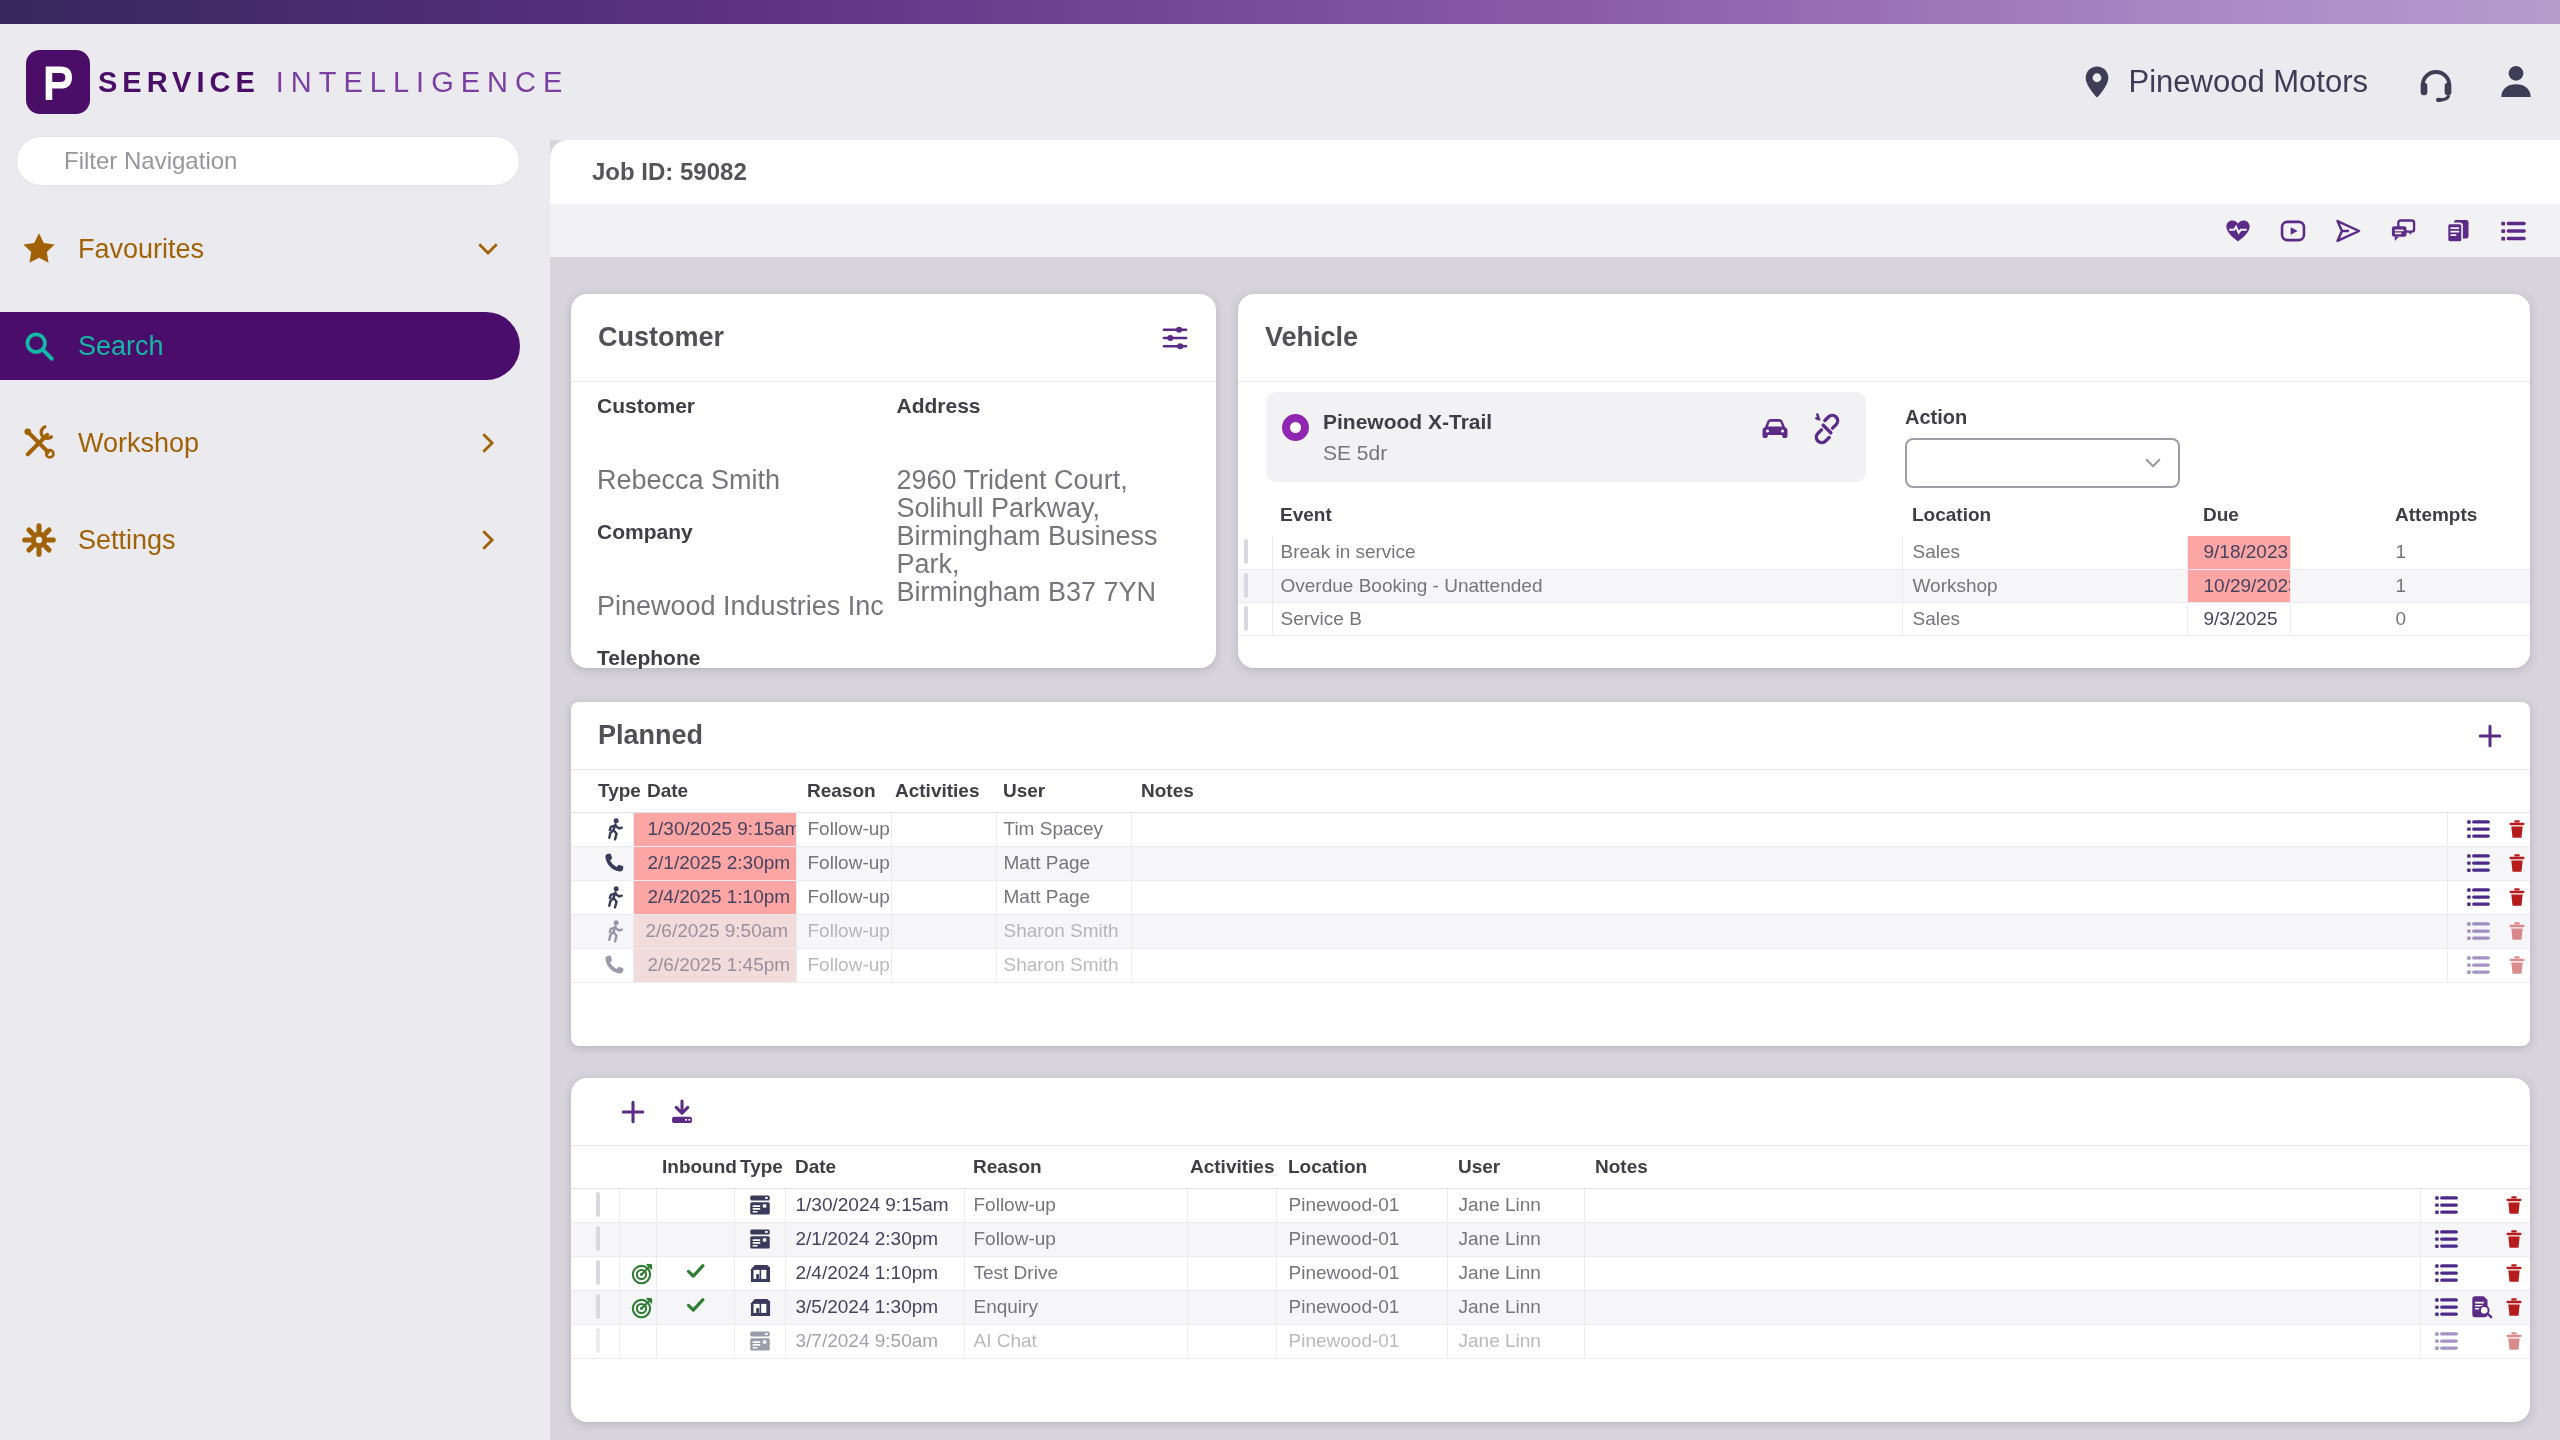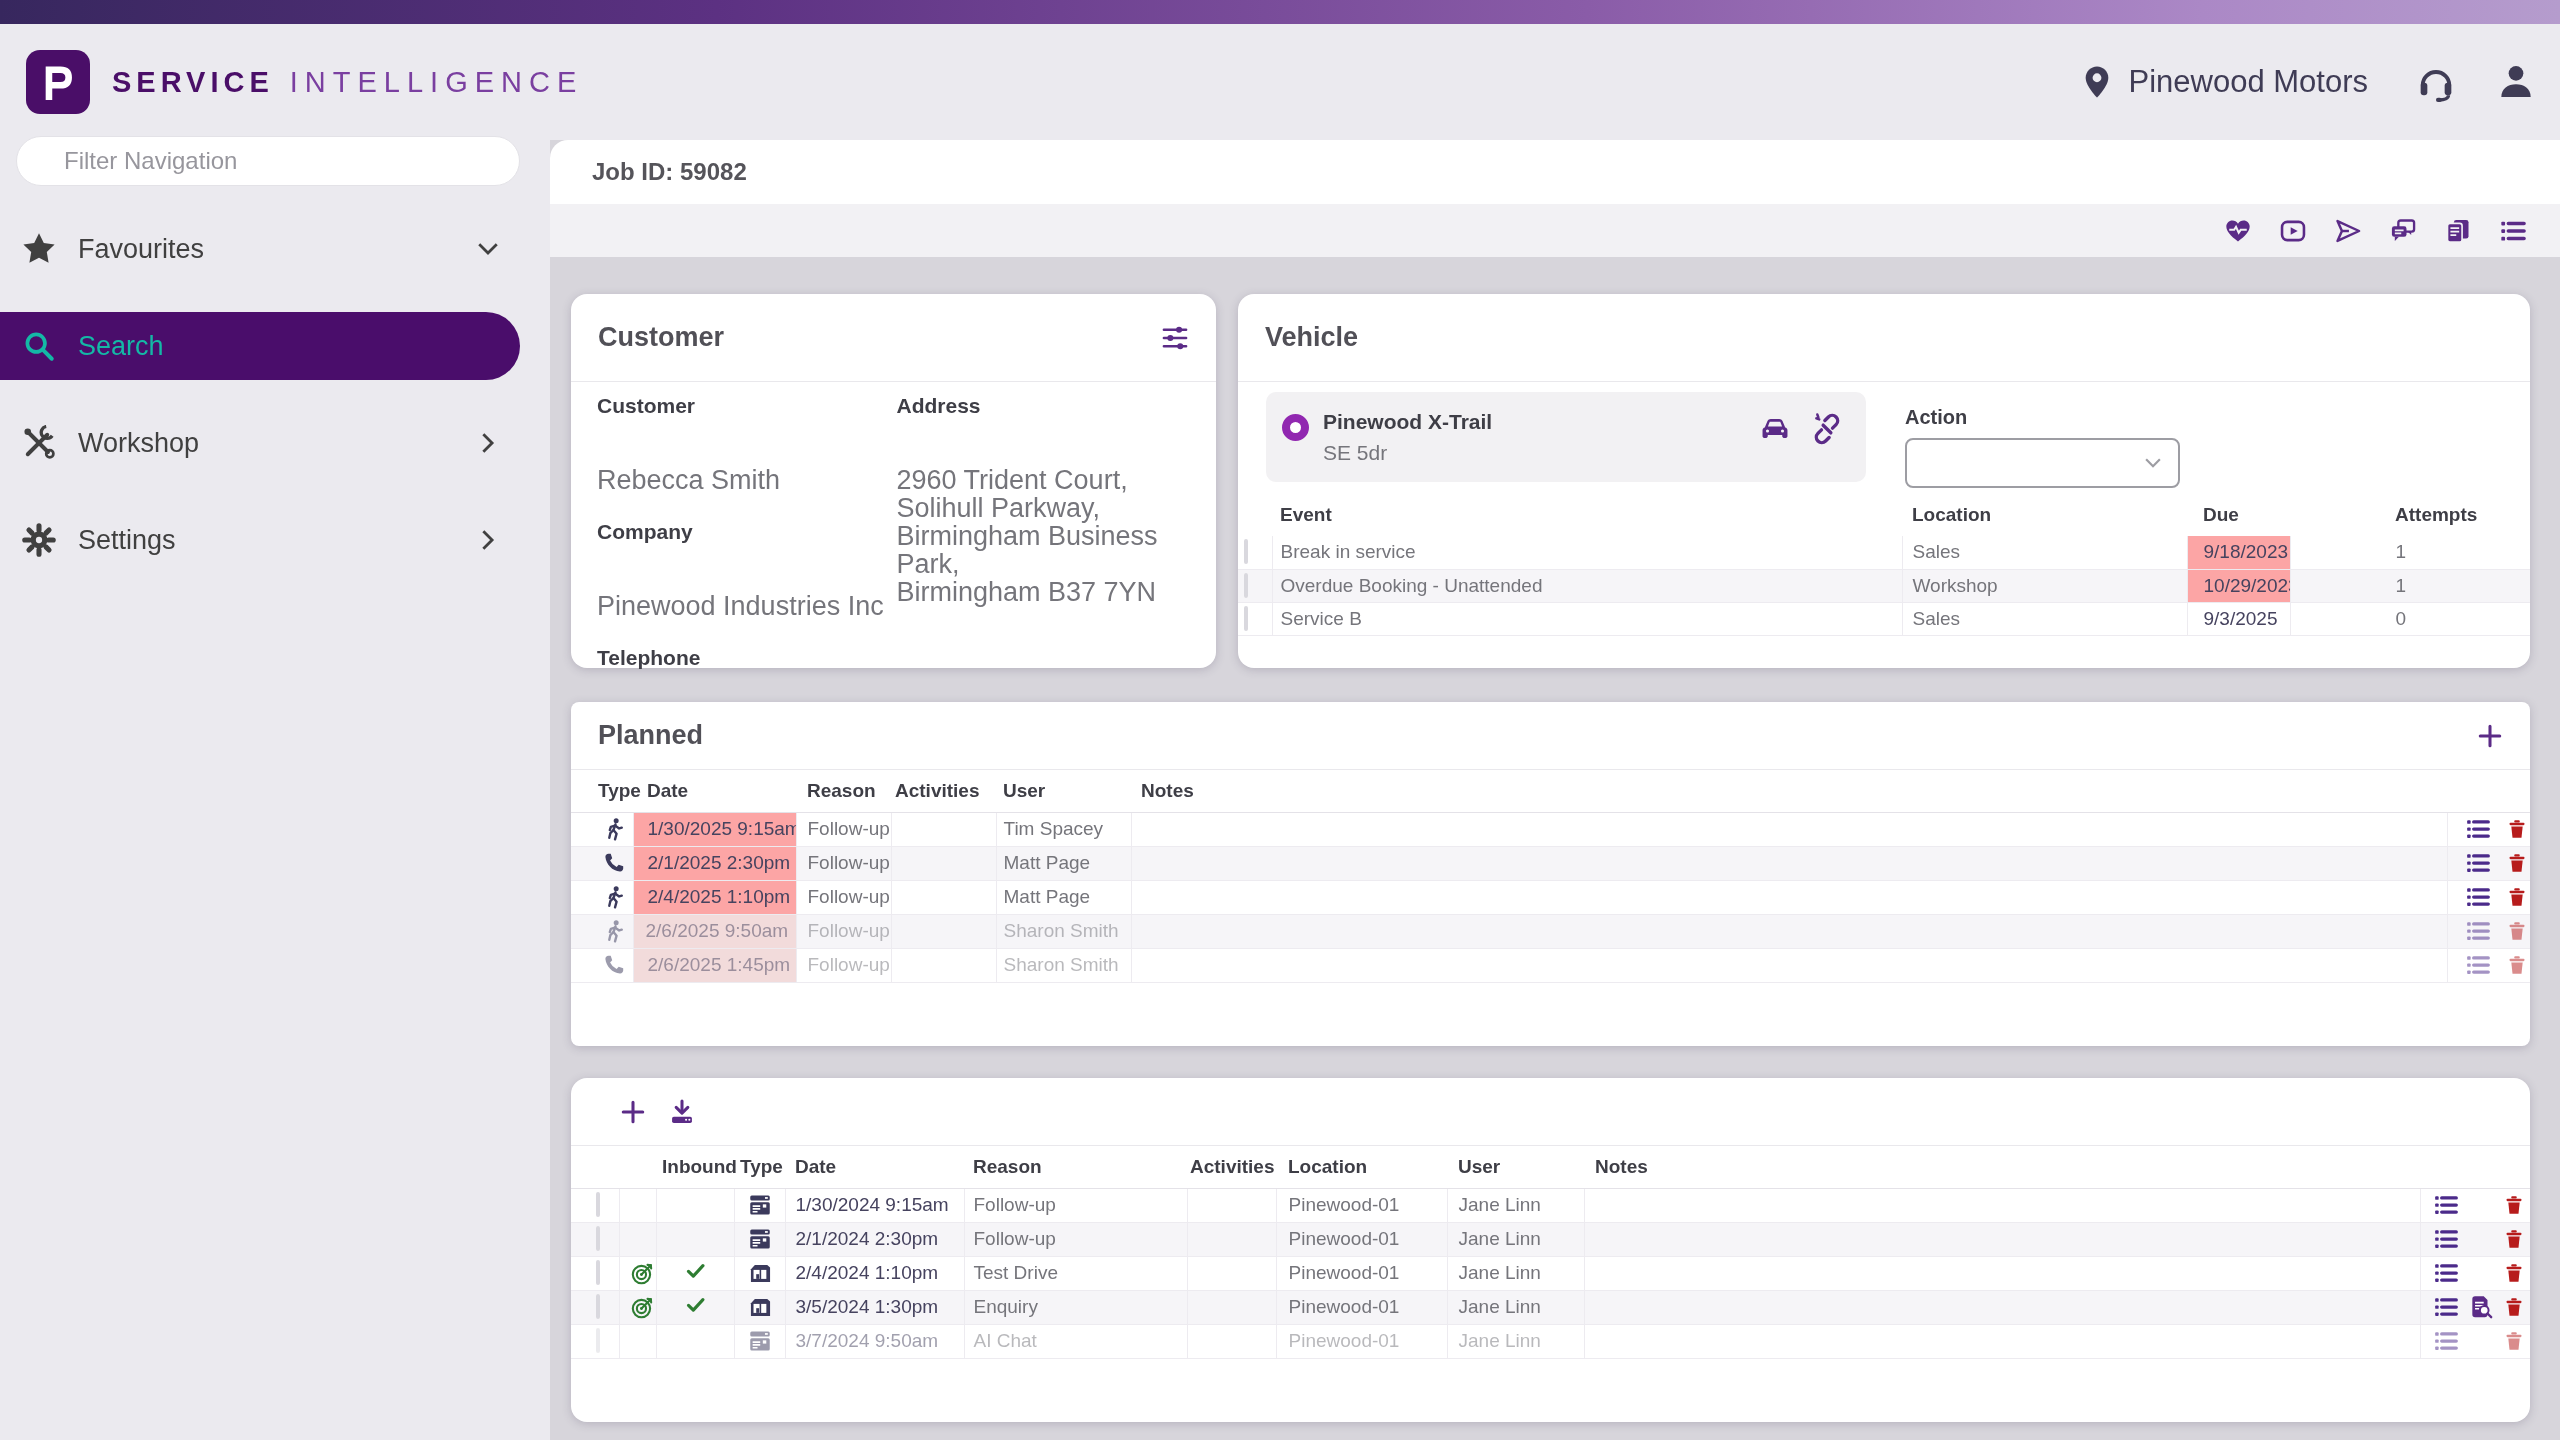--- a/index.html
+++ b/index.html
@@ -10,37 +10,37 @@
 
   
   .gradient-bar { position:absolute; top:0; left:0; width:2560px; height:24px;
     background:linear-gradient(90deg,#37275e 0%,#5c3182 28%,#8a5ca8 62%,#ab88c6 86%,#b59ccd 100%); }
 
   
   .header { position:absolute; top:24px; left:0; width:2560px; height:116px; background:#ebeaef;
     display:flex; align-items:center; }
   .logo-box { width:64px; height:64px; border-radius:14px; background:#4a0e68; margin-left:26px;
     display:flex; align-items:center; justify-content:center; }
-  .brand { margin-left:22px; display:flex; align-items:flex-end; white-space:nowrap; }
+  .brand { margin-left:8px; display:flex; align-items:flex-end; white-space:nowrap; }
   .brand-primary { font-size:29px; font-weight:bold; letter-spacing:5px; color:#4a0e68; }
   .brand-secondary { font-size:29px; font-weight:normal; letter-spacing:7px; color:#7a3fa0; margin-left:16px; }
   .header-spacer { flex:1; }
   .dealer { display:flex; align-items:center; gap:14px; color:#3f3c55; cursor:default; }
   .dealer-name { font-size:31px; }
   .hdr-icon { color:#3f3c55; margin-left:48px; }
   .hdr-icon.last { margin-right:24px; }
 
   
   .sidebar { position:absolute; top:140px; left:0; width:550px; height:1300px; background:#ebeaef; }
   .filter-input { display:block; width:504px; height:50px; margin:-4px 0 0 16px; border-radius:26px;
     border:1px solid #e3e2e7; background:#fff; padding:0 20px 0 47px; font-size:24px; color:#45425f;
     font-family:"Liberation Sans",sans-serif; outline:none; }
   .filter-input::placeholder { color:#97969d; }
   .nav { margin-top:29px; }
-  .nav-item { height:68px; margin-bottom:29px; display:flex; align-items:center; color:#404040;
+  .nav-item { height:68px; margin-bottom:29px; display:flex; align-items:center; color:#a16207;
     font-size:27px; cursor:pointer; position:relative; }
   .nav-item .nav-ic { width:78px; display:flex; justify-content:center; }
   .nav-item .chev { position:absolute; right:48px; }
   .nav-item.active { background:#4a0d6b; color:#14b8a6; width:520px; border-radius:0 40px 40px 0; }
 
   
   .main { position:absolute; top:140px; left:550px; width:2010px; height:1300px; background:#d7d5db; }
   .jobbar { height:64px; background:#fff; border-radius:18px 0 0 0; display:flex; align-items:center;
     padding-left:42px; }
   .job-title { font-size:24px; font-weight:bold; color:#55545a; }

